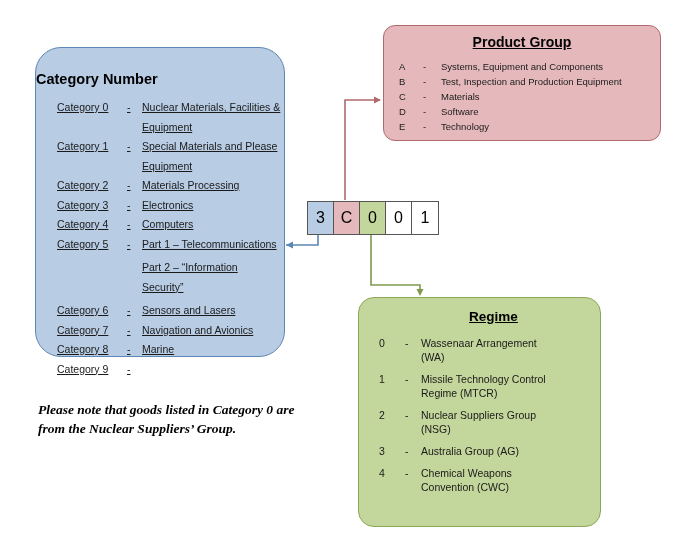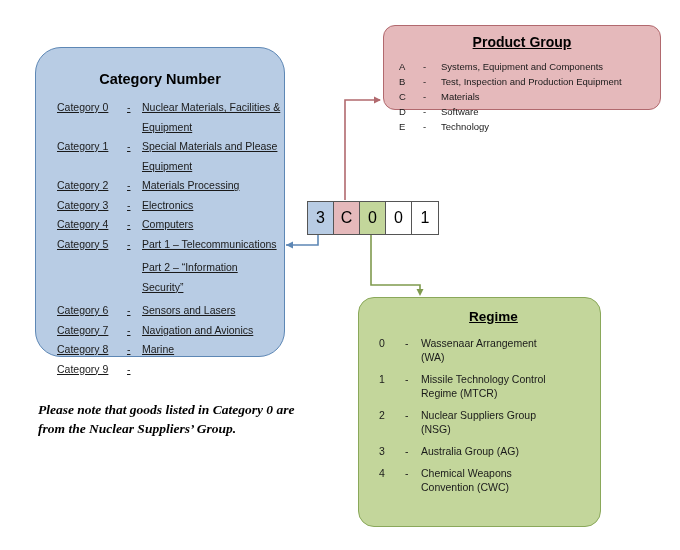--- a/index.html
+++ b/index.html
@@ -37,21 +37,20 @@
     left: 35px;
     top: 47px;
     width: 250px;
     height: 310px;
     background: #b8cce4;
     border: 1px solid #5d87b5;
     border-radius: 26px;
     box-sizing: border-box;
   }
   #category-title {
-    text-align: center;
     font-weight: bold;
     font-size: 14.5px;
     color: #000;
     margin-top: 23px;
   }
   .cat-list {
     margin-top: 14px;
     padding: 0 0 0 21px;
     font-size: 10.5px;
     color: #1a1a1a;
@@ -89,21 +88,21 @@
     line-height: 19px;
     color: #000;
   }
 
   
   #product-box {
     position: absolute;
     left: 383px;
     top: 25px;
     width: 278px;
-    height: 85px;
+    height: 116px;
     background: #e5b9bb;
     border: 1px solid #b1696e;
     border-radius: 12px;
     box-sizing: border-box;
   }
   #product-title {
     text-align: center;
     font-weight: bold;
     font-size: 14px;
     text-decoration: underline;

